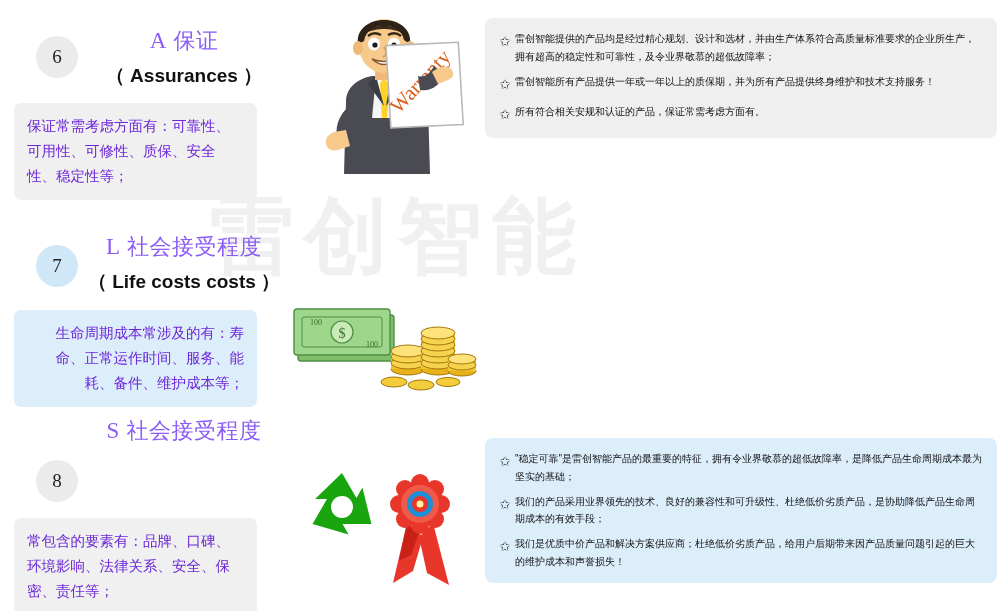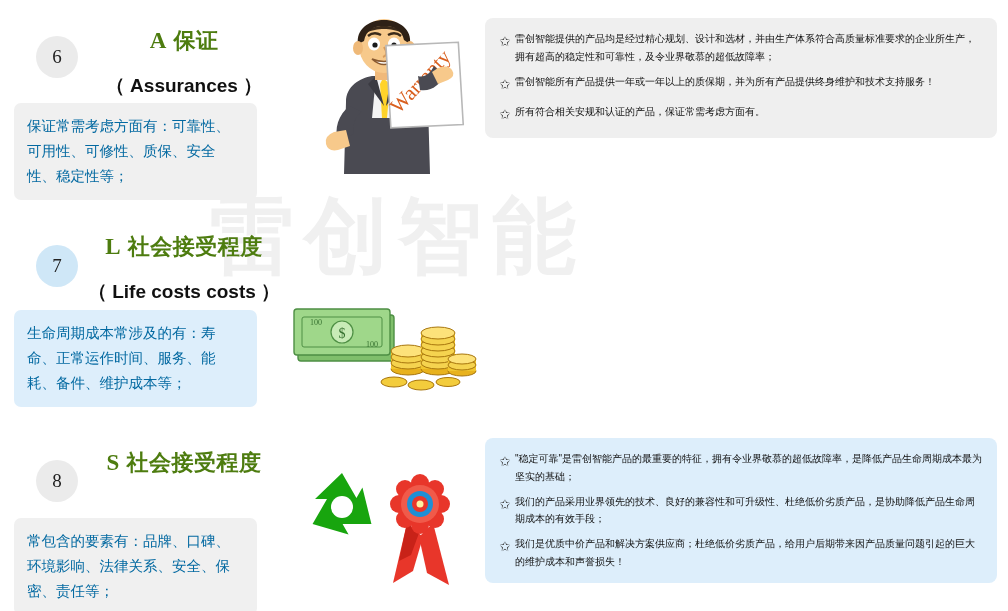--- a/index.html
+++ b/index.html
@@ -60,55 +60,55 @@
   .num-8 { background: #ebebeb; top: 50px; }
 
   .heading {
     position: absolute;
     left: 78px;
     width: 212px;
     text-align: center;
   }
   .heading .line1 {
     font-size: 22px;
-    font-weight: bold;
-    color: #4d7c0f;
+    font-weight: normal;
+    color: #8b5cf6;
     white-space: nowrap;
     letter-spacing: 0.5px;
   }
   .heading .line1 .letter {
     font-family: "Liberation Serif", serif;
     font-size: 23px;
   }
   .heading .line2 {
-    margin-top: 17px;
+    margin-top: 7px;
     font-size: 19px;
     font-weight: bold;
     color: #111;
     white-space: nowrap;
   }
   #head-6 { top: 26px; }
   #head-7 { top: 232px; }
-  #head-8 { top: 448px; }
+  #head-8 { top: 416px; }
 
   .note-box {
     position: absolute;
     left: 14px;
     width: 243px;
     border-radius: 7px;
     padding: 11px 13px 11px 13px;
     font-size: 14.5px;
     line-height: 1.72;
-    color: #0369a1;
+    color: #6d28d9;
     font-family: Liberation Serif, serif;
   }
   .note-grey { background: #f0f0f0; }
   .note-blue { background: #ddeefb; }
   #note-6 { top: 103px; }
-  #note-7 { top: 310px; }
+  #note-7 { top: 310px; text-align: right; }
   #note-8 { top: 518px; }
 
   
   .img-col {
     position: absolute;
     left: 290px;
     top: 0;
     width: 190px;
     height: 100%;
   }

